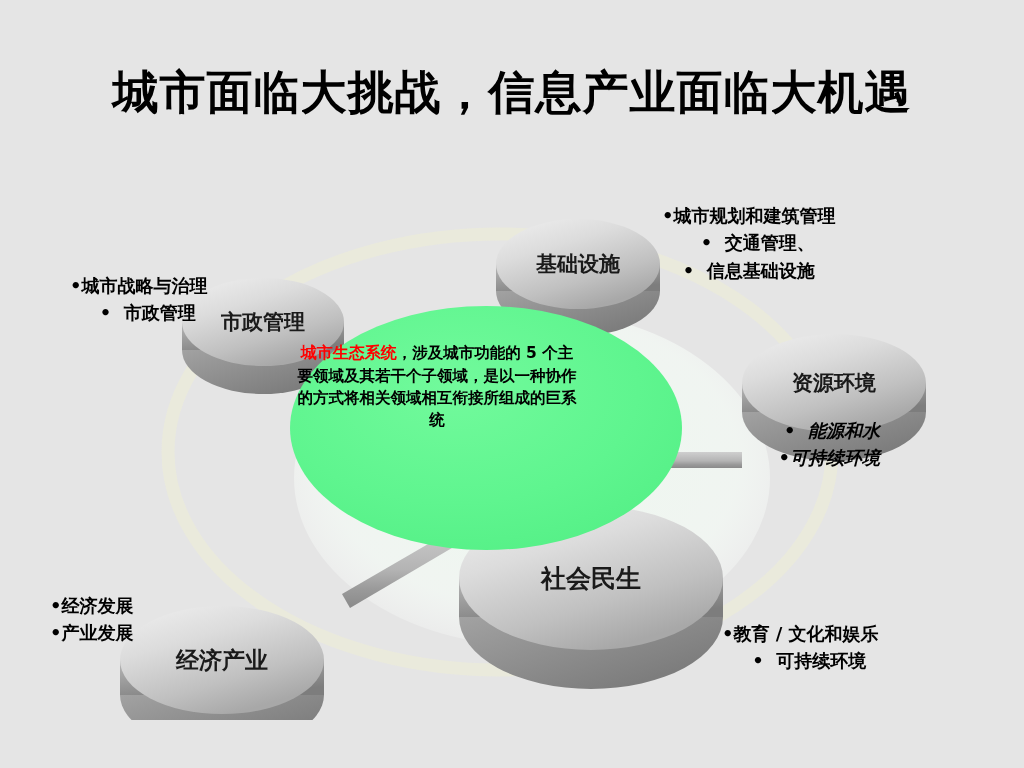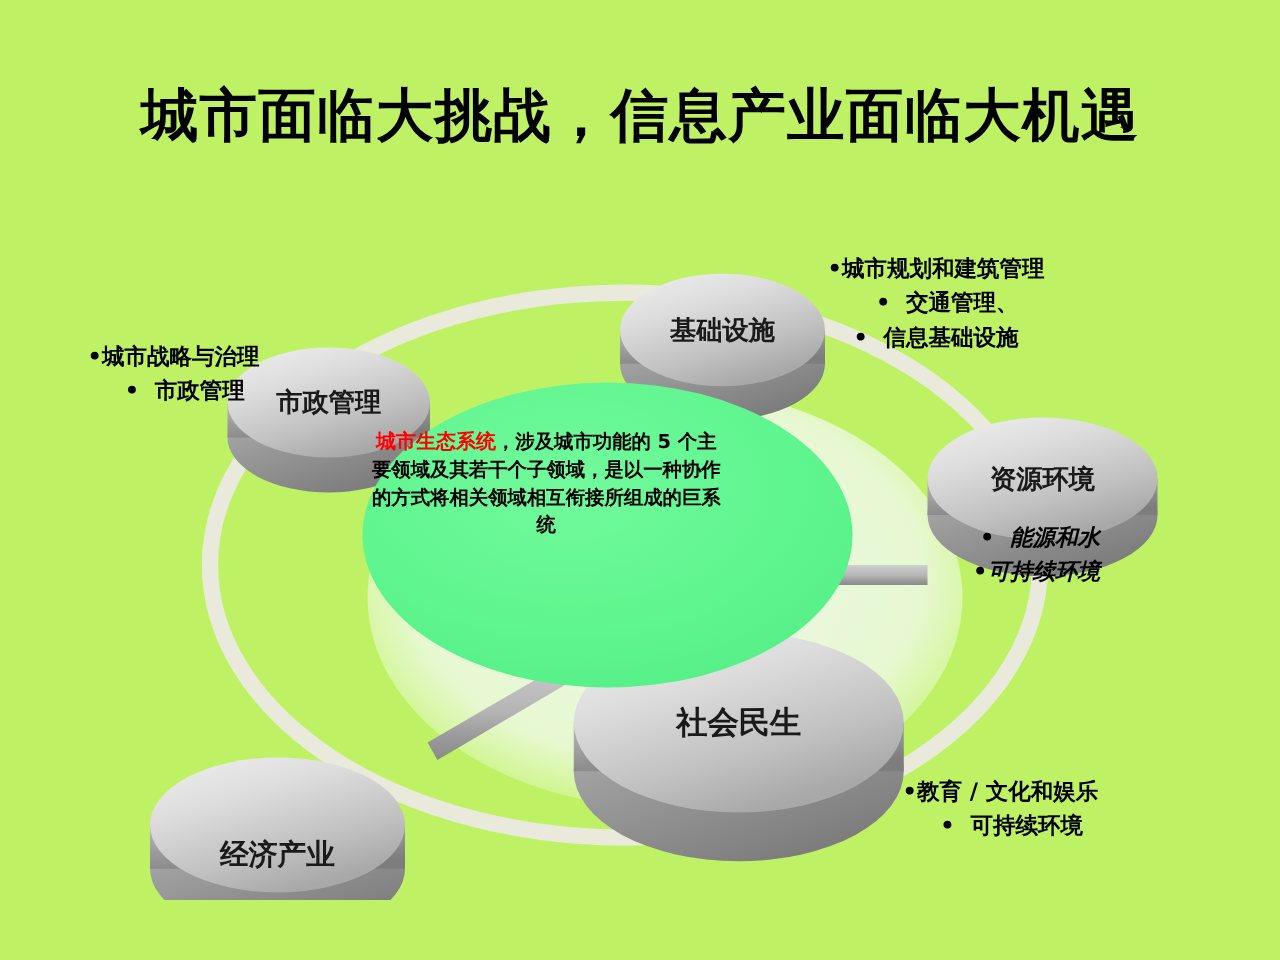--- a/index.html
+++ b/index.html
@@ -13,21 +13,21 @@
     height: 768px;
     overflow: hidden;
     font-family: "DejaVu Sans", "Liberation Sans", sans-serif;
     position: relative;
   }
   #slide {
     position: absolute;
     left: 0; top: 0;
     width: 1024px;
     height: 768px;
-    background: #bef264;
+    background: #e5e5e5;
   }
   
   #slide-title {
     position: absolute;
     left: 0;
     top: 64px;
     width: 1024px;
     text-align: center;
     font-size: 46px;
     font-weight: 700;
@@ -193,40 +193,44 @@
     </svg>
 
     <div class="node-label" style="left:578px; top:104px;">基础设施</div>
 
     <div class="node-label" style="left:263px; top:162px;">市政管理</div>
 
     <div class="node-label" style="left:834px; top:223px;">资源环境</div>
 
     <div class="node-label" style="left:591px; top:418px; font-size:25px;">社会民生</div>
 
-    <div class="node-label" style="left:222px; top:500px; font-size:23px;margin-top:24px;">经济产业</div>
+    <div class="node-label" style="left:222px; top:500px; font-size:23px;">经济产业</div>
 
     <div id="center-text"><span class="highlight">城市生态系统</span><span>，涉及城市功能的 5 个主要领域及其若干个子领域，是以一种协作的方式将相关领域相互衔接所组成的巨系统</span></div>
 
     <div class="callout ta-center" style="left:662px; top:42px;">
       <span class="b1"><span>•</span><span>城市规划和建筑管理</span></span>
       <span class="b2"><span>•</span>&nbsp;&nbsp;<span>交通管理、</span></span>
       <span class="b2" style="padding-left:0;"><span>•</span>&nbsp;&nbsp;<span>信息基础设施</span></span>
     </div>
 
     <div class="callout ta-center" style="left:70px; top:112px;">
       <span class="b1"><span>•</span><span>城市战略与治理</span></span>
       <span class="b2"><span>•</span>&nbsp;&nbsp;<span>市政管理</span></span>
     </div>
 
     <div class="callout ta-right" style="left:880px; top:257px; transform:translateX(-100%);font-style:italic;">
       <span class="b1"><span>•</span>&nbsp;&nbsp;<span>能源和水</span></span>
       <span class="b1"><span>•</span><span>可持续环境</span></span>
     </div>
 
+    <div class="callout ta-left" style="left:50px; top:432px;">
+      <span class="b1"><span>•</span><span>经济发展</span></span>
+      <span class="b1"><span>•</span><span>产业发展</span></span>
+    </div>
 
     <div class="callout ta-center" style="left:722px; top:424px;margin-top:36px;">
       <span class="b1"><span>•</span><span>教育 / 文化和娱乐</span></span>
       <span class="b2"><span>•</span>&nbsp;&nbsp;<span>可持续环境</span></span>
     </div>
 
   </div>
 </div>
 
 </body></html>

